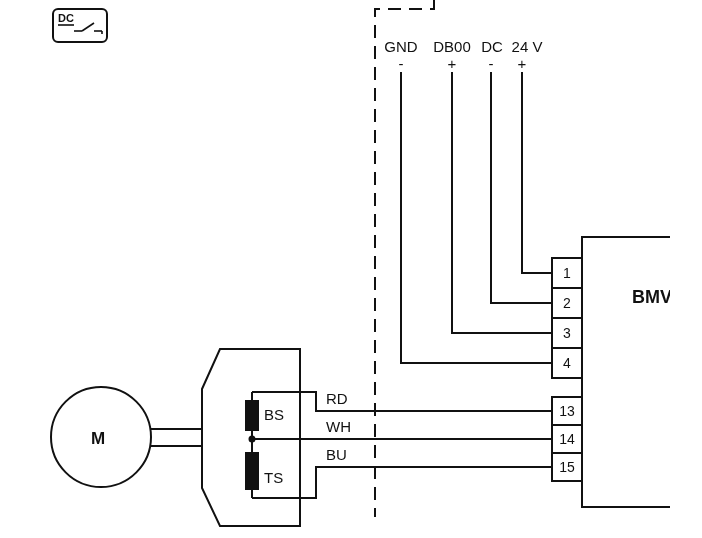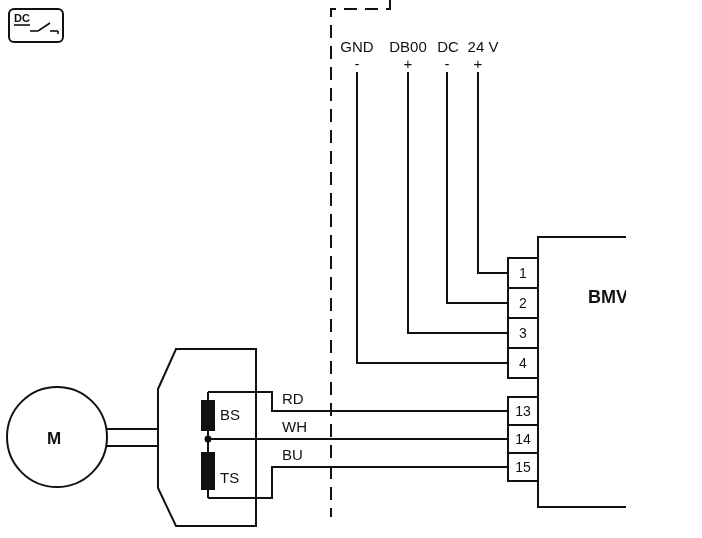--- a/index.html
+++ b/index.html
@@ -3,20 +3,21 @@
 <meta charset="utf-8">
 <style>
   :root { --line: #111111; --bg: #ffffff; }
   html, body { margin: 0; padding: 0; background: var(--bg); }
   .canvas {
     position: relative;
     width: 626px;
     height: 538px;
     background: var(--bg);
     overflow: hidden;
+    margin-left: 44px;
   }
   svg text {
     font-family: "Liberation Sans", sans-serif;
     fill: var(--line);
     font-size: 15px;
   }
   .ln   { stroke: var(--line); stroke-width: 2; fill: none; }
   .thin { stroke: var(--line); stroke-width: 1.6; fill: none; }
   .boxf { fill: var(--bg); stroke: var(--line); stroke-width: 2; }
   .solid{ fill: var(--line); stroke: none; }

